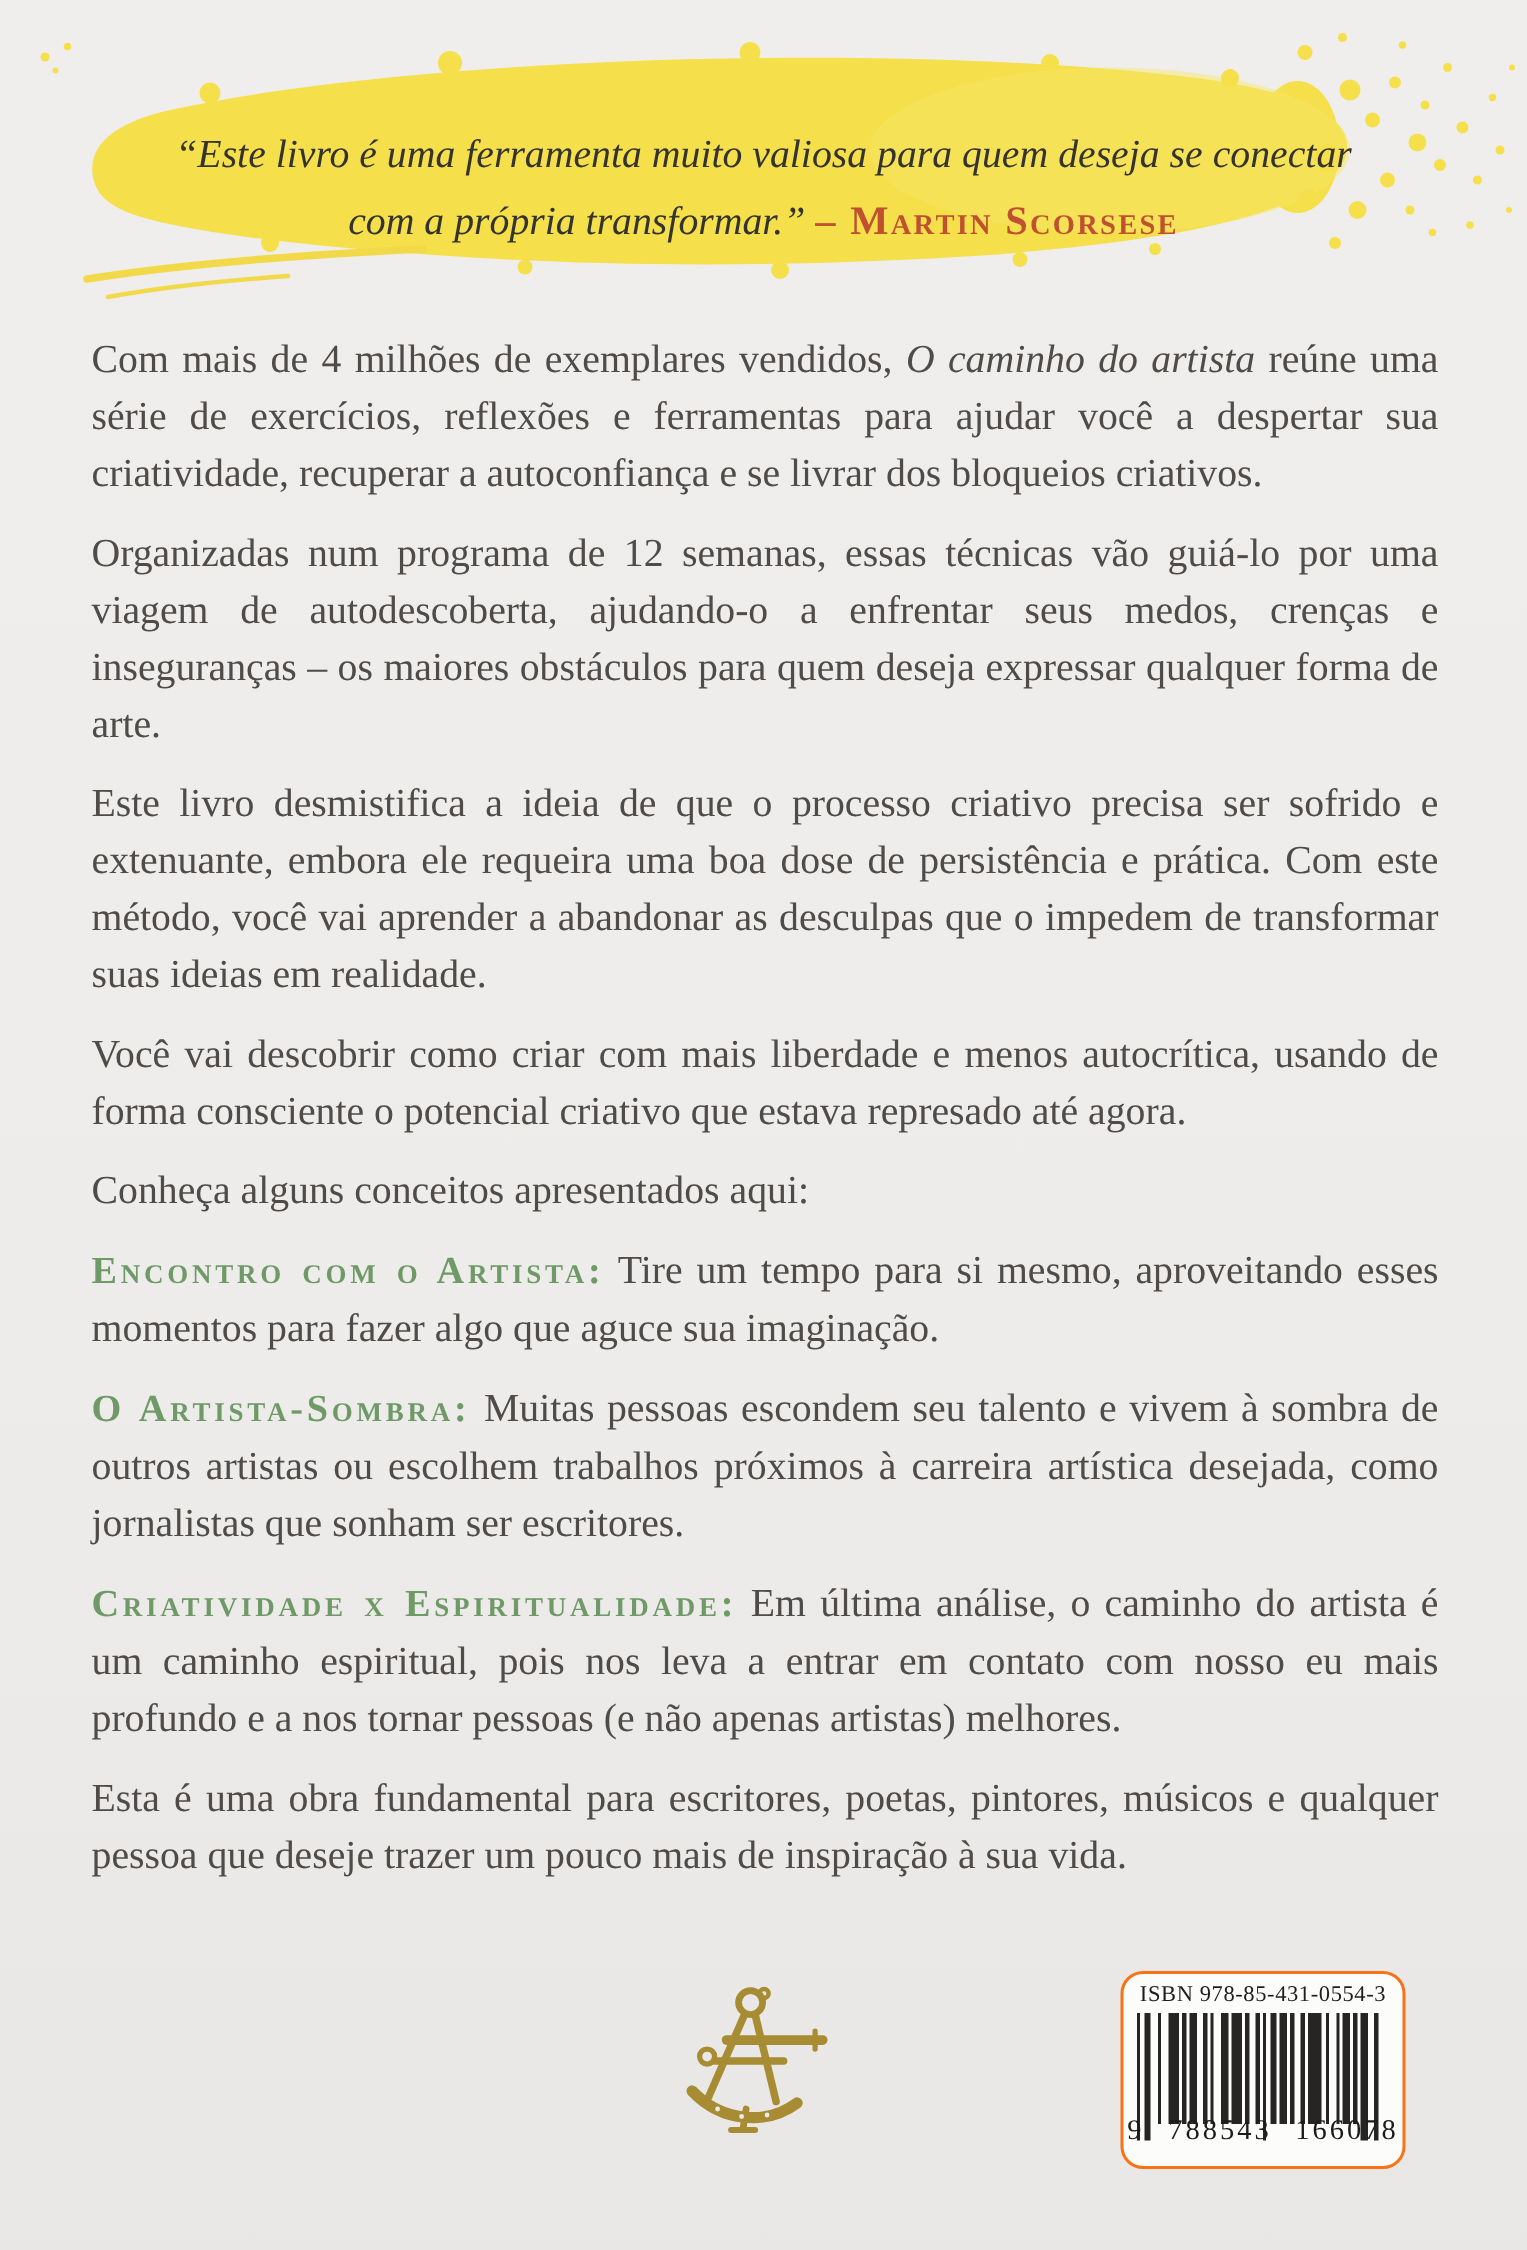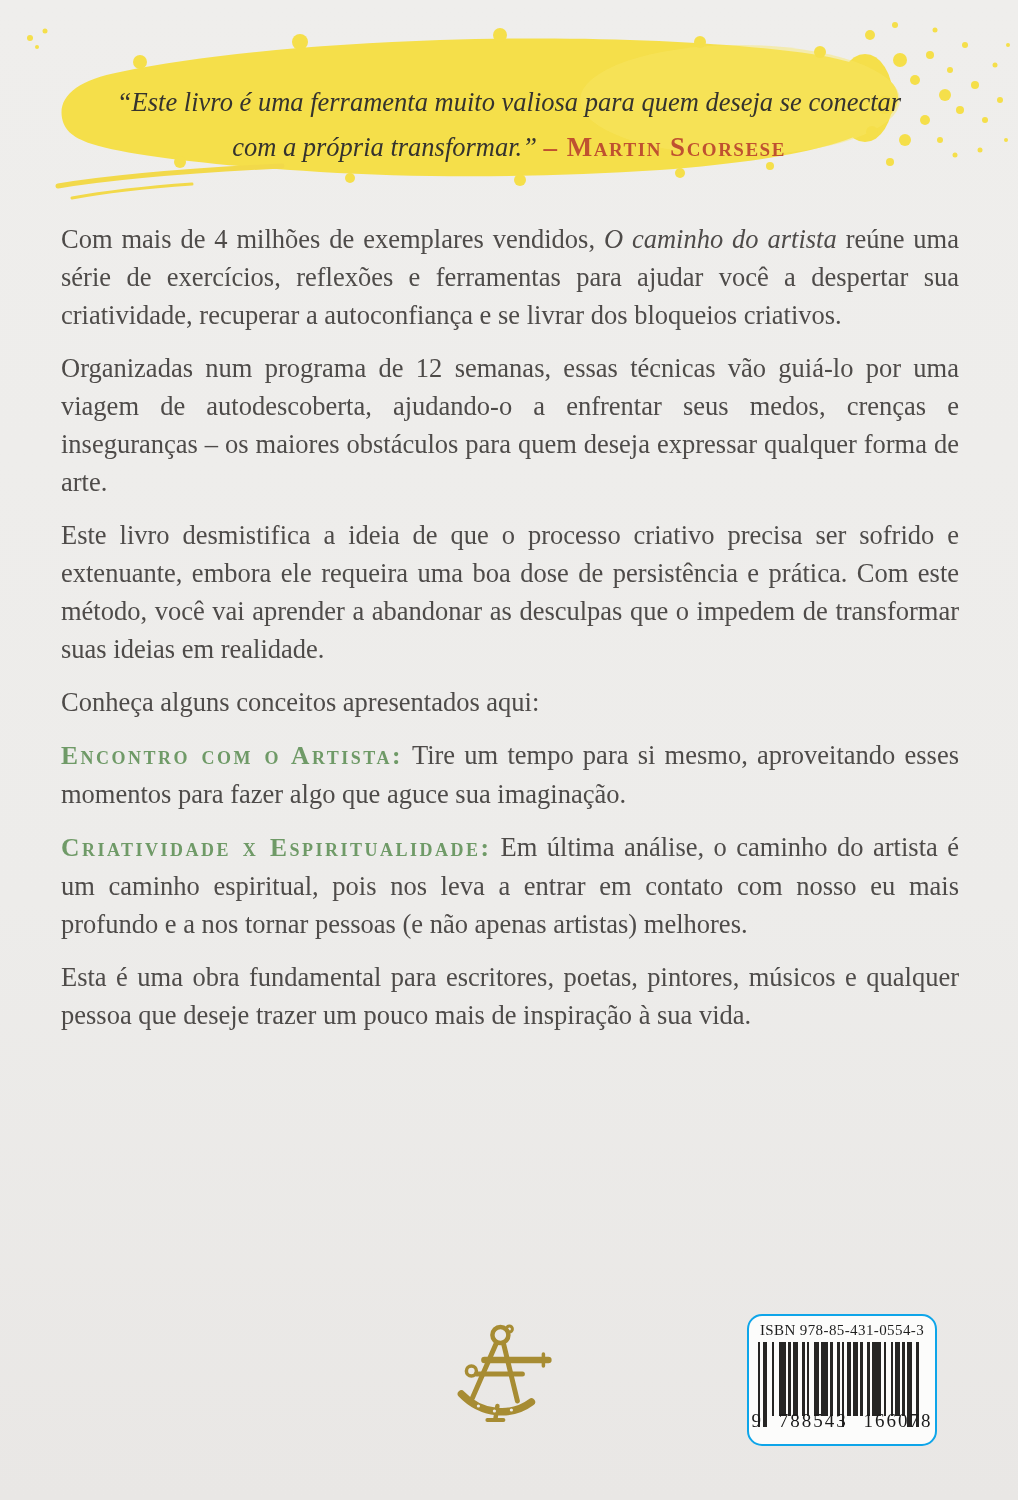--- a/index.html
+++ b/index.html
@@ -40,21 +40,21 @@
     width:260px;text-align:center;}
   .sextant{display:block;margin:0 auto;width:104px;height:104px;}
   .publisher-name{
     display:block;margin-top:4px;color:#46454f;font-size:23px;
     letter-spacing:0.38em;text-transform:uppercase;text-indent:0.38em;
   }
 
   
   .barcode{
     position:absolute;left:747px;top:1314px;width:190px;height:132px;
-    background:#fcfcfb;border:2px solid #0ea5e9;border-radius:15px;
+    background:#fcfcfb;border:2px solid #f97316;border-radius:15px;
     box-sizing:border-box;text-align:center;overflow:visible;
   }
   .isbn-label{
     display:block;margin-top:6px;font-size:15px;letter-spacing:0.4px;
     color:#1d1d1d;white-space:nowrap;
   }
   .bars{display:flex;align-items:flex-start;width:168px;height:74px;margin:3px auto 0;}
   .bars i{display:block;height:74px;}
   .bars i.bar{background:#262524;}
   .bars i.bar.tall{height:85px;}
@@ -124,24 +124,28 @@
       <span class="attribution">– Martin Scorsese</span>
     </span>
   </div>
 
   <div class="copy">
     <p>
       <span>Com mais de 4 milhões de exemplares vendidos, </span><span class="book-title-italic">O caminho do artista</span><span> reúne uma série de exercícios, reflexões e ferramentas para ajudar você a despertar sua criatividade, recuperar a autoconfiança e se livrar dos bloqueios criativos.</span>
     </p>
     <p>Organizadas num programa de 12 semanas, essas técnicas vão guiá-lo por uma viagem de autodescoberta, ajudando-o a enfrentar seus medos, crenças e inseguranças – os maiores obstáculos para quem deseja expressar qualquer forma de arte.</p>
     <p>Este livro desmistifica a ideia de que o processo criativo precisa ser sofrido e extenuante, embora ele requeira uma boa dose de persistência e prática. Com este método, você vai aprender a abandonar as desculpas que o impedem de transformar suas ideias em realidade.</p>
+    <p>Você vai descobrir como criar com mais liberdade e menos autocrítica, usando de forma consciente o potencial criativo que estava represado até agora.</p>
     <p>Conheça alguns conceitos apresentados aqui:</p>
 
     <p>
       <span class="concept-label">Encontro com o Artista:</span><span>Tire um tempo para si mesmo, aproveitando esses momentos para fazer algo que aguce sua imaginação.</span>
+    </p>
+    <p>
+      <span class="concept-label">O Artista-Sombra:</span><span>Muitas pessoas escondem seu talento e vivem à sombra de outros artistas ou escolhem trabalhos próximos à carreira artística desejada, como jornalistas que sonham ser escritores.</span>
     </p>
     <p>
       <span class="concept-label">Criatividade x Espiritualidade:</span><span>Em última análise, o caminho do artista é um caminho espiritual, pois nos leva a entrar em contato com nosso eu mais profundo e a nos tornar pessoas (e não apenas artistas) melhores.</span>
     </p>
 
     <p>Esta é uma obra fundamental para escritores, poetas, pintores, músicos e qualquer pessoa que deseje trazer um pouco mais de inspiração à sua vida.</p>
   </div>
 
   <div class="publisher">
     <svg class="sextant" viewBox="0 0 100 104" xmlns="http://www.w3.org/2000/svg" aria-hidden="true">

